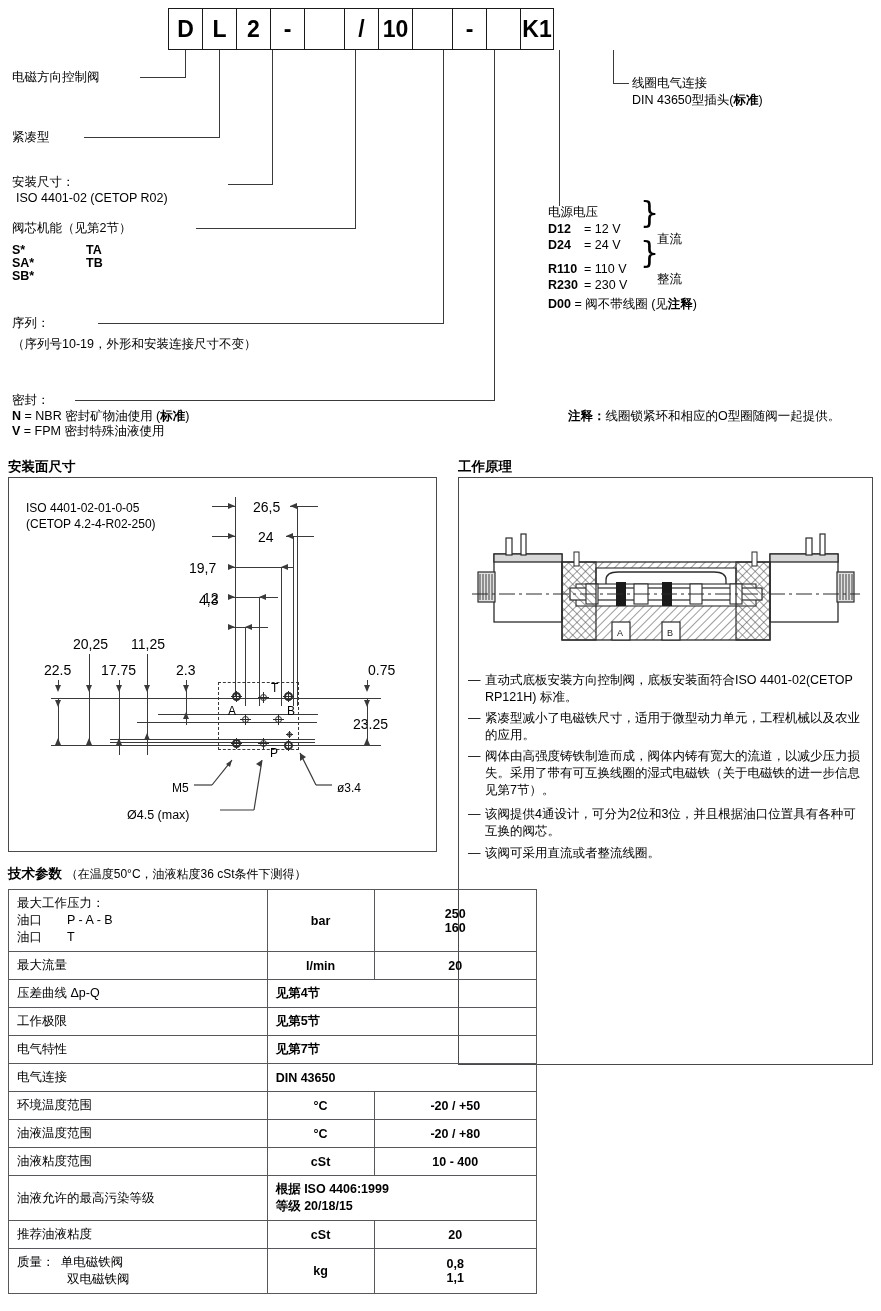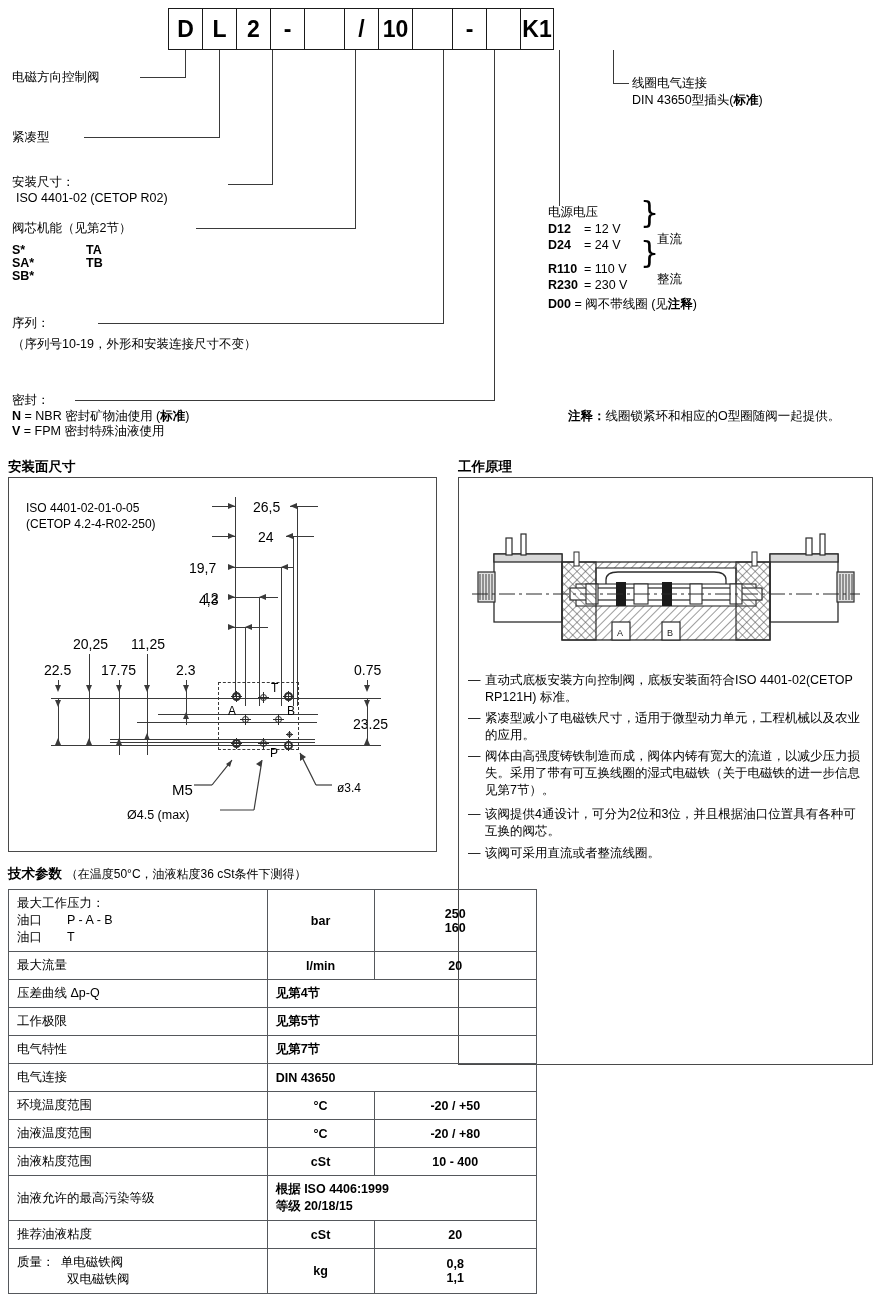--- a/index.html
+++ b/index.html
@@ -218,21 +218,21 @@
 <div class="arrow-d" style="left:55px;top:685px;"></div>
 
 <div class="dim" style="left:101px;top:662px;">17.75</div>
 <div class="ln vl" style="left:119px;top:680px;height:10px;"></div>
 <div class="arrow-d" style="left:116px;top:685px;"></div>
 
 <div class="dim" style="left:176px;top:662px;">2.3</div>
 <div class="ln vl" style="left:186px;top:680px;height:10px;"></div>
 <div class="arrow-d" style="left:183px;top:685px;"></div>
 
-<div class="dim" style="left:354px;top:662px;">0.75</div>
+<div class="dim" style="left:368px;top:662px;">0.75</div>
 <div class="ln vl" style="left:367px;top:680px;height:10px;"></div>
 <div class="arrow-d" style="left:364px;top:685px;"></div>
 
 <div class="ln hl" style="left:51px;top:698px;width:330px;"></div>
 <div class="ln hl" style="left:137px;top:722px;width:180px;"></div>
 <div class="ln hl" style="left:51px;top:745px;width:330px;"></div>
 <div class="ln hl" style="left:110px;top:739px;width:205px;"></div>
 <div class="ln hl" style="left:110px;top:742px;width:205px;"></div>
 <div class="ln hl" style="left:158px;top:714px;width:160px;"></div>
 
@@ -293,21 +293,21 @@
   <line x1="62" y1="45" x2="82" y2="20" stroke="#3a3a3a" stroke-width="1.2"></line>
   <polygon points="82,20 76,24 80,27" fill="#3a3a3a"></polygon>
   <line x1="62" y1="45" x2="44" y2="45" stroke="#3a3a3a" stroke-width="1.2"></line>
   <line x1="104" y1="70" x2="112" y2="20" stroke="#3a3a3a" stroke-width="1.2"></line>
   <polygon points="112,20 106,24 111,27" fill="#3a3a3a"></polygon>
   <line x1="104" y1="70" x2="70" y2="70" stroke="#3a3a3a" stroke-width="1.2"></line>
   <line x1="150" y1="13" x2="166" y2="45" stroke="#3a3a3a" stroke-width="1.2"></line>
   <polygon points="150,13 150,21 156,17" fill="#3a3a3a"></polygon>
   <line x1="166" y1="45" x2="182" y2="45" stroke="#3a3a3a" stroke-width="1.2"></line>
 </svg>
-<div class="dim" style="left:172px;top:781px;font-size:15px;">M5</div>
+<div class="dim" style="left:172px;top:781px;font-size:12px;">M5</div>
 <div class="dim" style="left:127px;top:808px;font-size:12.5px;">Ø4.5 (max)</div>
 <div class="dim" style="left:337px;top:781px;font-size:12px;">ø3.4</div>
 
 <div class="sect-title" style="left:458px;top:458px;">工作原理</div>
 <div class="panel" style="left:458px;top:477px;width:415px;height:588px;"></div>
 
 <svg class="abs" style="left:466px;top:512px;width:400px;height:150px;" viewBox="0 0 400 150">
   <defs>
     <pattern id="hatchA" width="6" height="6" patternUnits="userSpaceOnUse" patternTransform="rotate(45)">
       <line x1="0" y1="0" x2="0" y2="6" stroke="#4a4a4a" stroke-width="1.1"></line>

